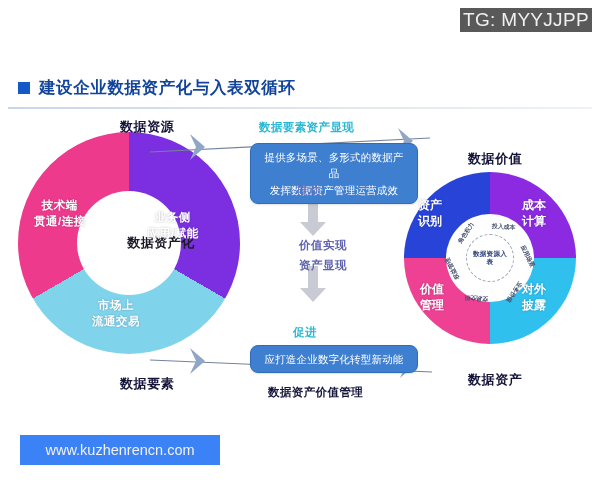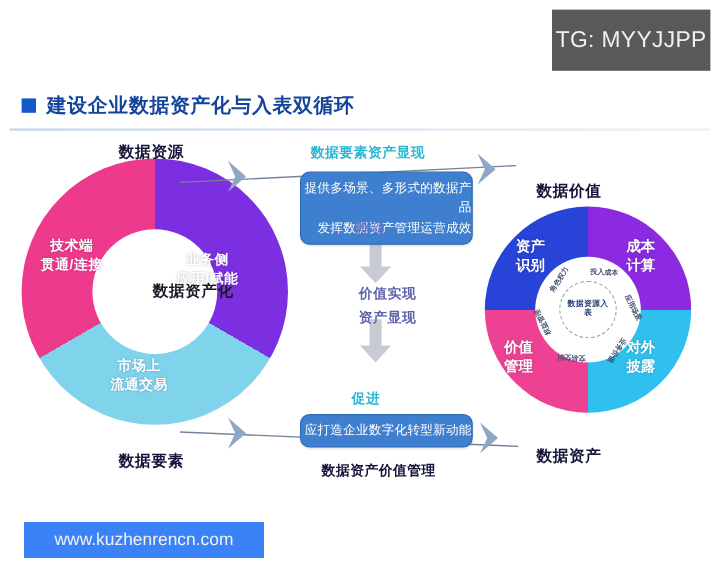--- a/index.html
+++ b/index.html
@@ -6,21 +6,21 @@
   body{
     width:600px;height:480px;
     background:#ffffff;
     font-family:"Liberation Sans","DejaVu Sans",sans-serif;
     position:relative;overflow:hidden;
   }
   .stage{position:absolute;inset:0;}
 
   
   .wm-tg{
-    position:absolute;left:460px;top:8px;width:132px;height:51px;
+    position:absolute;left:460px;top:8px;width:132px;height:24px;
     background:#595959;color:#f0f0f0;
     font-size:19px;letter-spacing:.3px;
     display:flex;align-items:center;justify-content:center;
   }
   .wm-foot{
     position:absolute;left:20px;top:435px;width:200px;height:30px;
     background:#3b82f6;color:#f2f2f2;font-size:14.5px;
     display:flex;align-items:center;justify-content:center;
   }
 
@@ -58,21 +58,21 @@
   .center-label{
     position:absolute;left:50%;top:50%;transform:translate(-50%,-50%);
     font-size:13px;font-weight:bold;color:#1b1b28;white-space:nowrap;
     letter-spacing:.5px;
     margin-left:32px;
   }
 
   
   .cap{
     position:absolute;font-size:13px;font-weight:bold;color:#14143a;
-    white-space:nowrap;letter-spacing:.6px;
+    white-space:nowrap;letter-spacing:.6px;margin-left:21px;
   }
 
   
   #rightDonut{left:404px;top:172px;width:172px;height:172px;}
   .ring-mid{
     position:absolute;left:50%;top:50%;transform:translate(-50%,-50%);
     width:88px;height:88px;border-radius:50%;background:#ffffff;
   }
   .ring-dashed{
     position:absolute;left:50%;top:50%;transform:translate(-50%,-50%);
@@ -92,22 +92,22 @@
   .q-label{
     position:absolute;color:#ffffff;font-weight:bold;font-size:12px;
     line-height:1.3;text-align:center;white-space:nowrap;
     text-shadow:0 0 2px rgba(40,40,60,.35);
   }
 
   
   .callout{
     position:absolute;background:#3e7fd0;color:#ffffff;
     border-radius:8px;border:1px solid #2f6cb8;
-    font-size:10.5px;line-height:1.55;text-align:right;
-    padding:5px 0;letter-spacing:.2px;
+    font-size:10.5px;line-height:1.55;text-align:center;
+    padding:5px 12px;letter-spacing:.2px;
     box-shadow:0 1px 2px rgba(0,0,0,.12);
   }
   #callout-top{left:250px;top:143px;width:142px;}
   #callout-bottom{left:250px;top:345px;width:142px;}
 
   .cyan-head{
     position:absolute;color:#2ab7d4;font-size:11.5px;font-weight:bold;
     white-space:nowrap;letter-spacing:.4px;
   }
   #head-top{left:259px;top:120px;}
@@ -179,21 +179,21 @@
     <div class="ring-dashed"></div>
     <div class="ring-core-text">数据资源入表</div>
 
     <div class="inner-tag" style="transform:rotate(213deg) translateX(36px) rotate(90deg);">角色权力</div>
     <div class="inner-tag" style="transform:rotate(273deg) translateX(36px) rotate(90deg);">投入成本</div>
     <div class="inner-tag" style="transform:rotate(333deg) translateX(36px) rotate(90deg);">应用场景</div>
     <div class="inner-tag" style="transform:rotate(33deg) translateX(36px) rotate(90deg);">业务价值</div>
     <div class="inner-tag" style="transform:rotate(93deg) translateX(36px) rotate(90deg);">交易交织</div>
     <div class="inner-tag" style="transform:rotate(153deg) translateX(36px) rotate(90deg);">权益管理</div>
 
-    <div class="q-label" style="left:14px;top:26px;margin-left:12px;">
+    <div class="q-label" style="left:14px;top:26px;">
       <div>资产</div>
       <div>识别</div>
     </div>
     <div class="q-label" style="left:118px;top:26px;">
       <div>成本</div>
       <div>计算</div>
     </div>
     <div class="q-label" style="left:118px;top:110px;">
       <div>对外</div>
       <div>披露</div>

